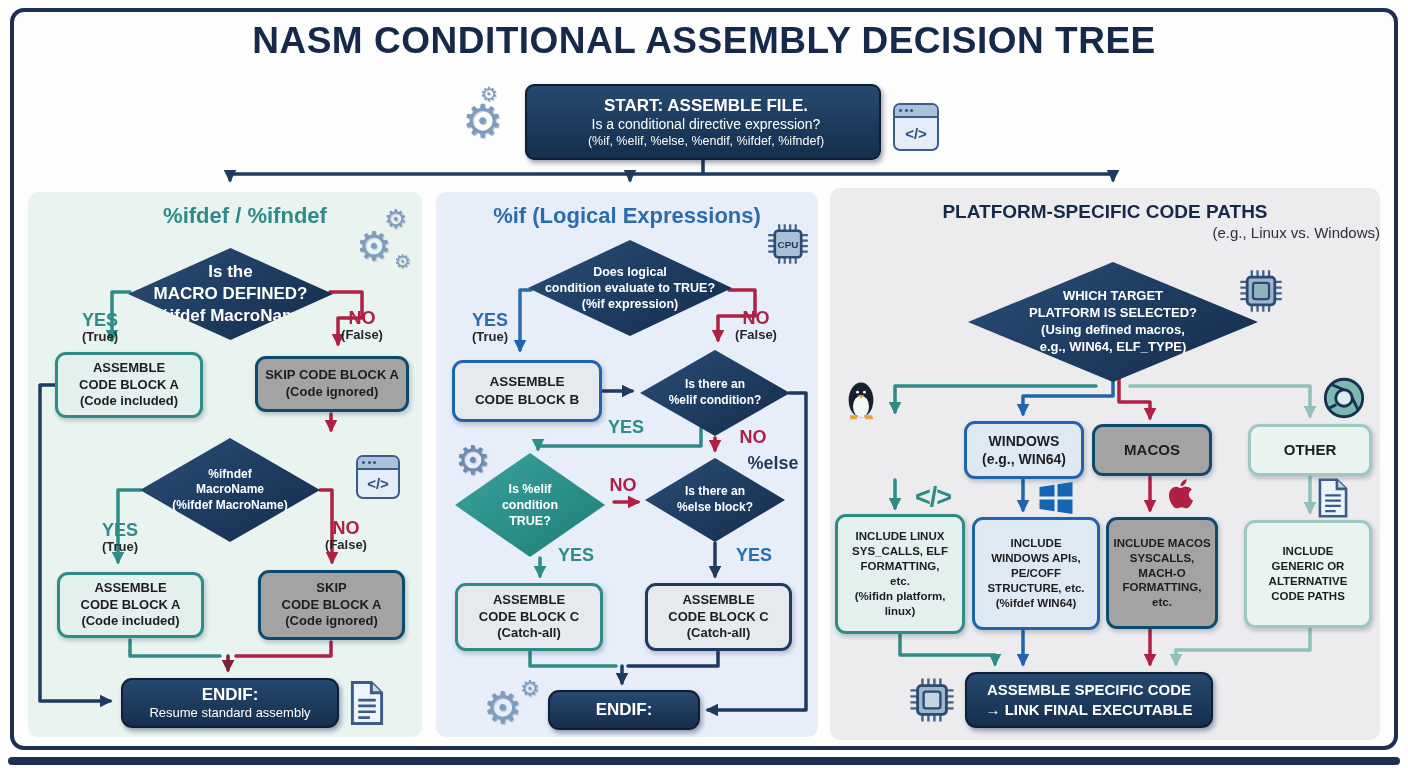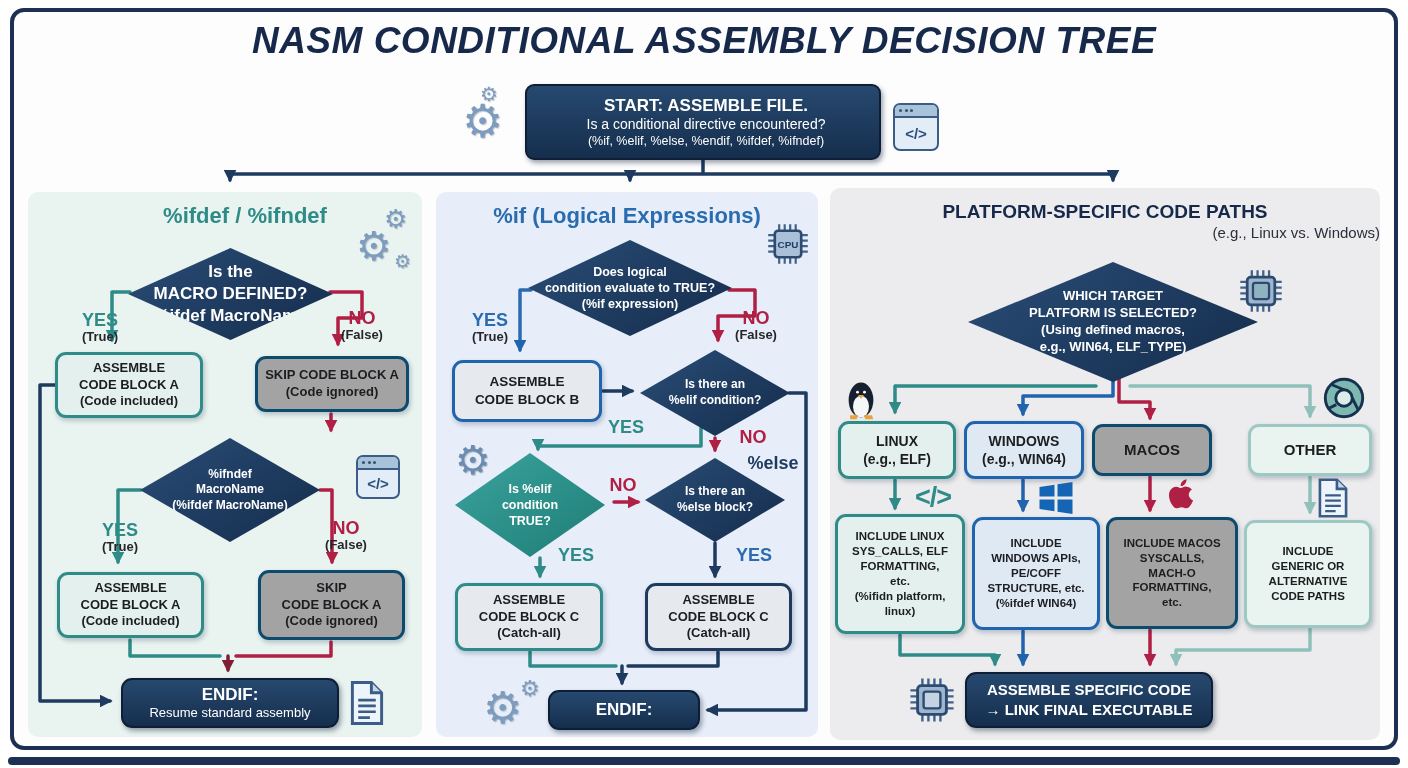--- a/index.html
+++ b/index.html
@@ -2,21 +2,21 @@
 <html><head>
 <meta charset="utf-8">
 <style>
   html,body{margin:0;padding:0;background:#ffffff;}
   #app{position:relative;width:1408px;height:768px;overflow:hidden;
        font-family:"Liberation Sans","DejaVu Sans",sans-serif;background:#fff;}
   .frame{position:absolute;left:10px;top:8px;right:10px;bottom:18px;
          border:4px solid #1d3054;border-radius:14px;background:#fdfdfe;z-index:0;}
   .bottombar{position:absolute;left:8px;right:8px;bottom:3px;height:8px;background:#1d3054;border-radius:5px;z-index:0;}
   .title{position:absolute;left:0;top:20px;width:100%;text-align:center;z-index:3;
-         font-size:37px;font-weight:bold;color:#17294a;letter-spacing:.5px;font-style:italic;}
+         font-size:37px;font-weight:bold;color:#17294a;letter-spacing:.5px;}
   .panel{position:absolute;border-radius:10px;z-index:1;}
   .hdr{position:absolute;z-index:3;text-align:center;font-weight:bold;white-space:pre-line;}
   .box{position:absolute;box-sizing:border-box;border-radius:11px;display:flex;align-items:center;justify-content:center;
        text-align:center;white-space:pre-line;font-weight:bold;color:#1c1d20;z-index:3;
        box-shadow:1.5px 2.5px 4px rgba(20,40,70,.22);line-height:1.3;}
   .teal-box{background:#e4f0ed;border:3px solid #2e8b87;}
   .pink-box{background:#a3a3a3;border:3px solid #0c4a6e;}
   .blue-box{background:#dfe9f4;border:3px solid #1f64ad;}
   .pale-box{background:#e9f4f0;border:3px solid #9ec9c3;}
   .gray{background:#e6e9ed;}
@@ -115,21 +115,21 @@
       <path stroke="#8fc0ba" d="M1310 477 V512" marker-end="url(#mPale)"></path>
       <path stroke="#2e8b87" d="M900 635 V655 H995 V664" marker-end="url(#mTeal)"></path>
       <path stroke="#1f64ad" d="M1023 631 V664" marker-end="url(#mBlue)"></path>
       <path stroke="#b01f44" d="M1150 630 V664" marker-end="url(#mCrim)"></path>
       <path stroke="#8fc0ba" d="M1310 629 V650 H1176 V664" marker-end="url(#mPale)"></path>
     </g>
   </svg>
 
   <div class="box navy-box" style="left:525px;top:84px;width:356px;height:76px;border-radius:9px;flex-direction:column;line-height:1.25;padding-left:6px;">
     <div style="font-size:17px;">START: ASSEMBLE FILE.</div>
-    <div style="font-size:14px;font-weight:normal;">Is a conditional directive encountered?</div>
+    <div style="font-size:14px;font-weight:normal;">Is a conditional directive expression?</div>
     <div style="font-size:12.5px;font-weight:normal;">(%if, %elif, %else, %endif, %ifdef, %ifndef)</div>
   </div>
   <span class="gear" style="left:462px;top:98px;font-size:46px;">⚙</span>
   <span class="gear" style="left:480px;top:84px;font-size:20px;">⚙</span>
   <div class="cwin" style="left:893px;top:103px;width:46px;height:48px;">
     <span class="bar">
         <i></i>
         <i></i>
         <i></i>
       </span>
@@ -276,22 +276,20 @@
     </svg>
   </span>
   <span class="icon" style="left:1322px;top:376px;">
     <svg width="44" height="44" viewBox="0 0 40 40">
       <circle cx="20" cy="20" r="17" fill="#7db8b1" stroke="#16324f" stroke-width="2.6"></circle>
       <circle cx="20" cy="20" r="7.5" fill="#dcEde9" stroke="#16324f" stroke-width="2.6"></circle>
       <path d="M20 12.5 L9 8 M27.5 20 L33 31 M13 26 L5 30" stroke="#16324f" stroke-width="2.6" fill="none"></path>
     </svg>
   </span>
 
-  <div class="box teal-box" style="left:838px;top:421px;width:118px;height:58px;font-size:14px;">LINUX
-(e.g., ELF)</div>
   <div class="box blue-box" style="left:964px;top:421px;width:120px;height:58px;font-size:14px;">WINDOWS
 (e.g., WIN64)</div>
   <div class="box pink-box" style="left:1092px;top:424px;width:120px;height:52px;font-size:15px;">MACOS</div>
   <div class="box pale-box" style="left:1248px;top:424px;width:124px;height:52px;font-size:15px;">OTHER</div>
 
   <span class="codeglyph" style="left:915px;top:482px;">&lt;/&gt;</span>
   <span class="icon" style="left:1038px;top:480px;">
     <svg width="36" height="36" viewBox="0 0 24 24" fill="#1565b5">
       <path d="M1 4.7 L11 3.2 V11 H1 z M13 2.9 L23 1.4 V11 H13 z M1 13 H11 V20.8 L1 19.3 z M13 13 H23 V22.6 L13 21.1 z"></path>
     </svg>
@@ -314,21 +312,21 @@
 SYS_CALLS, ELF
 FORMATTING,
 etc.
 (%ifidn platform,
 linux)</div>
   <div class="box blue-box" style="left:972px;top:517px;width:128px;height:113px;font-size:11.5px;">INCLUDE
 WINDOWS APIs,
 PE/COFF
 STRUCTURE, etc.
 (%ifdef WIN64)</div>
-  <div class="box pink-box" style="left:1106px;top:517px;width:132px;height:112px;font-size:11.5px;">INCLUDE MACOS
+  <div class="box pink-box" style="left:1106px;top:517px;width:112px;height:112px;font-size:11.5px;">INCLUDE MACOS
 SYSCALLS,
 MACH-O
 FORMATTING,
 etc.</div>
   <div class="box pale-box" style="left:1244px;top:520px;width:128px;height:108px;font-size:11.5px;">INCLUDE
 GENERIC OR
 ALTERNATIVE
 CODE PATHS</div>
 
   <span class="icon" style="left:908px;top:676px;">

